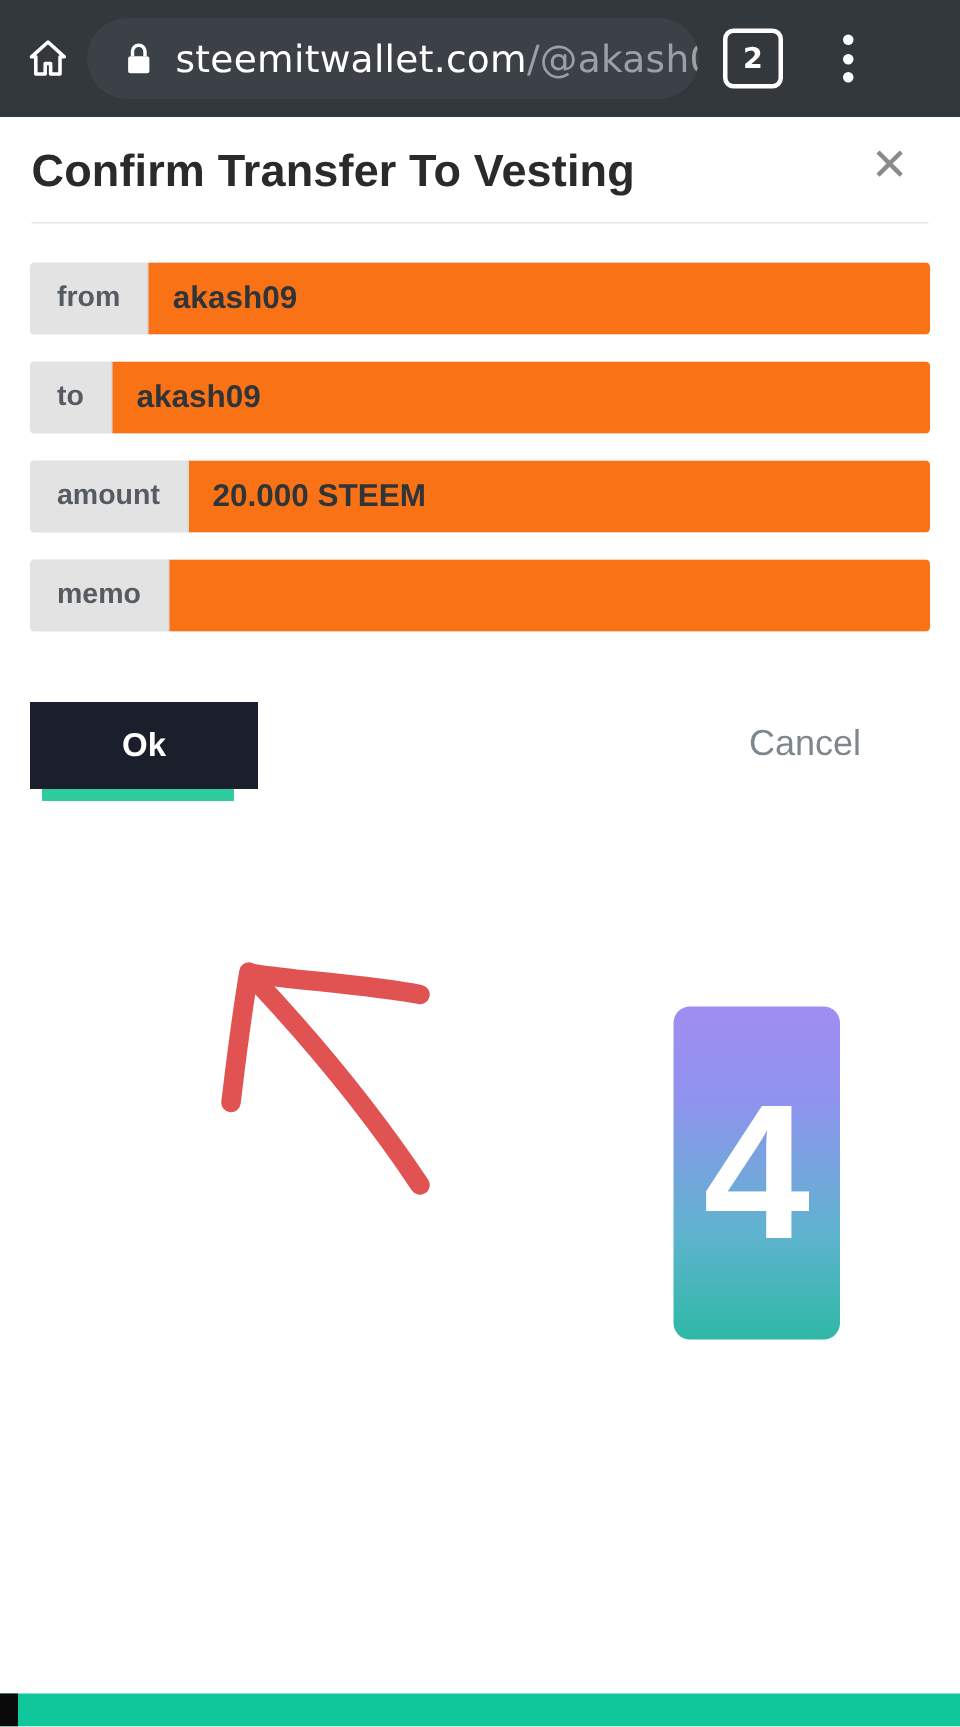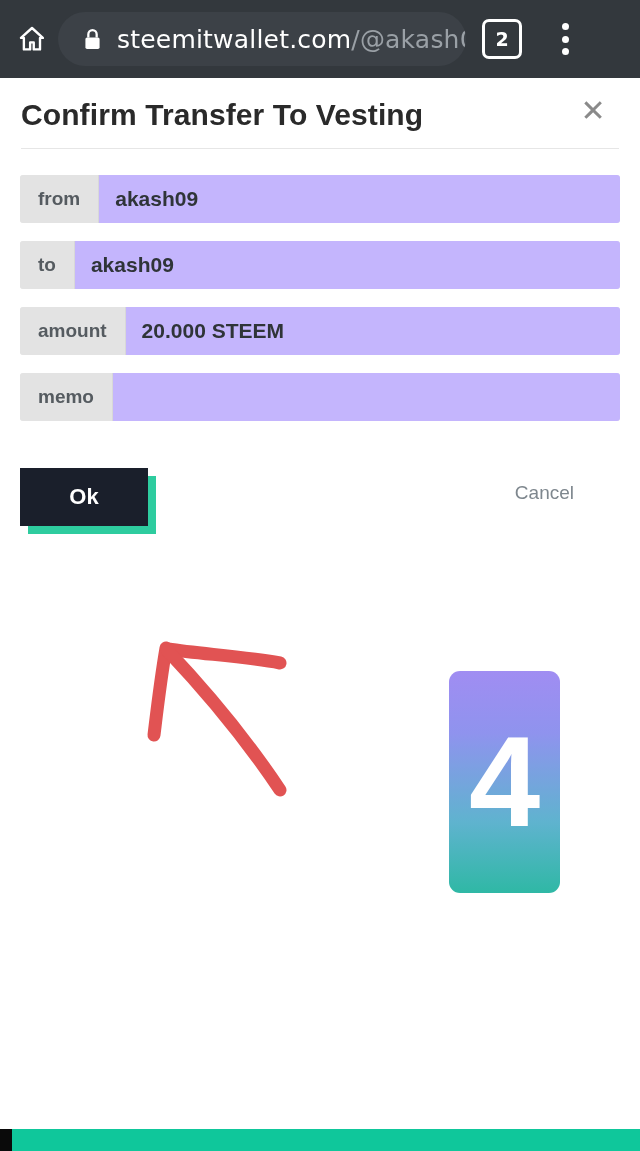--- a/index.html
+++ b/index.html
@@ -146,21 +146,21 @@
     flex: 0 0 auto;
     box-sizing: border-box;
   }
   .field-value {
     flex: 1 1 auto;
     display: flex;
     align-items: center;
     padding-left: 16px;
     color: #2f3438;
     font-size: 21px;
-    background: #c4b5fd;
+    background: #f97316;
   }
 
   
   .actions {
     position: absolute;
     left: 0; top: 390px;
     width: 640px;
     height: 70px;
   }
   .ok-wrap {
@@ -170,34 +170,34 @@
   }
   .ok-shadow {
     position: absolute;
     left: 8px; top: 8px;
     width: 128px; height: 58px;
     background: #2ecc9f;
   }
   .ok-button {
     position: absolute;
     left: 0; top: 0;
-    width: 128px; height: 58px;
+    width: 152px; height: 58px;
     background: #1a1f2b;
     color: #ffffff;
     font-size: 22px;
     font-weight: bold;
     display: flex;
     align-items: center;
     justify-content: center;
   }
   .cancel-button {
     position: absolute;
     right: 66px; top: 14px;
     color: #7e878e;
-    font-size: 19px;
+    font-size: 24px;
   }
 
   
   .annotation-arrow {
     position: absolute;
     left: 130px; top: 545px;
     width: 180px; height: 220px;
     pointer-events: none;
   }
 

